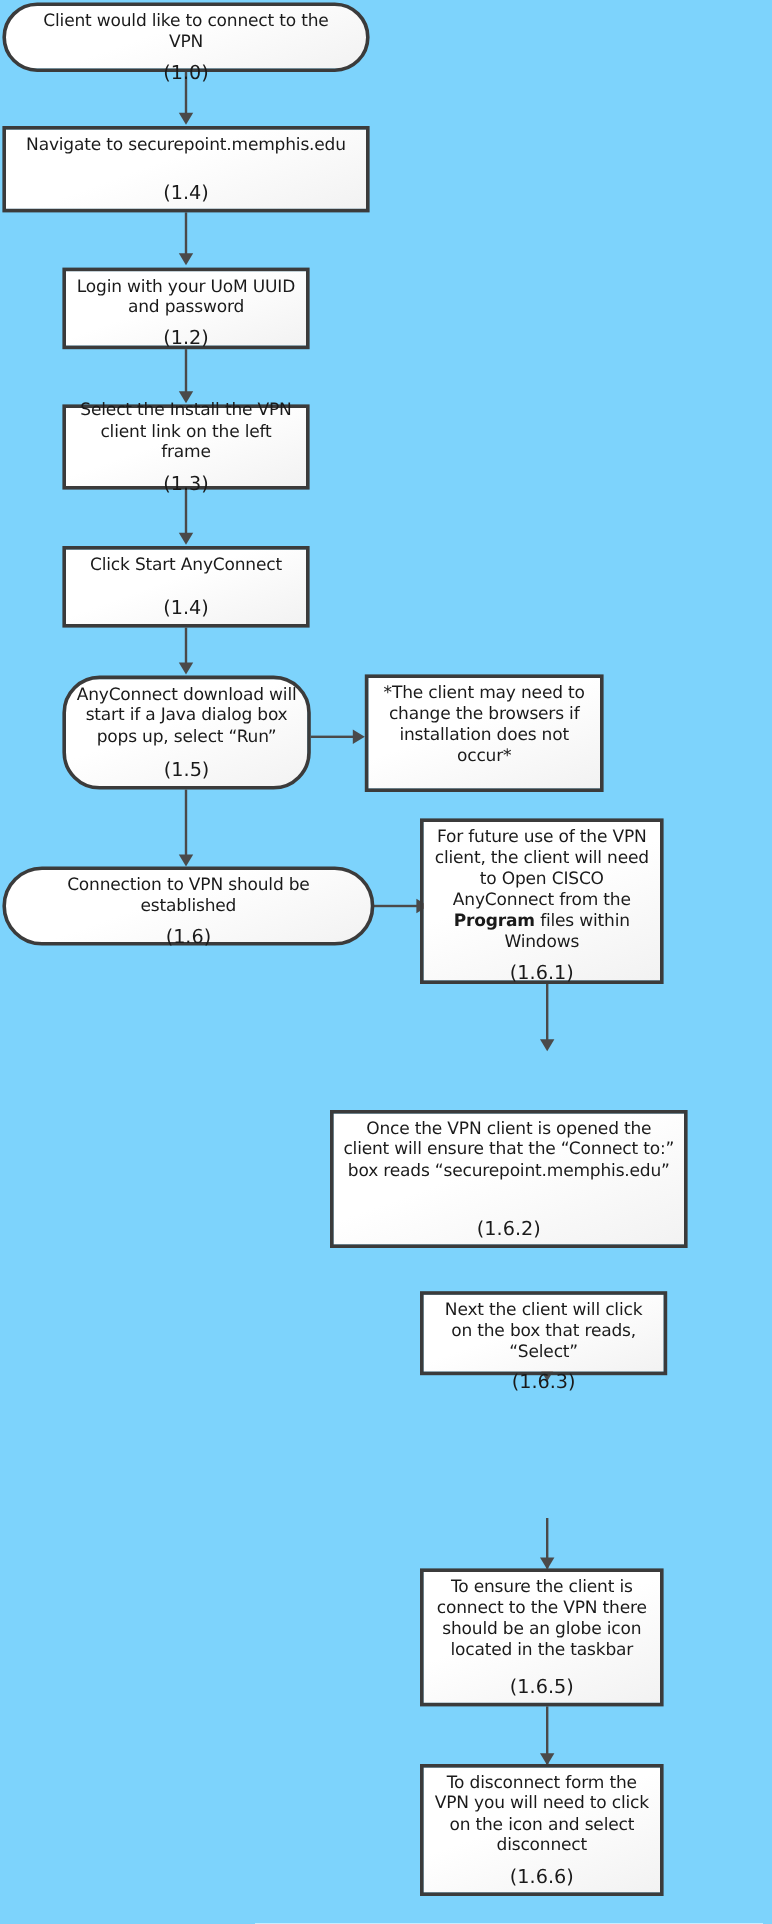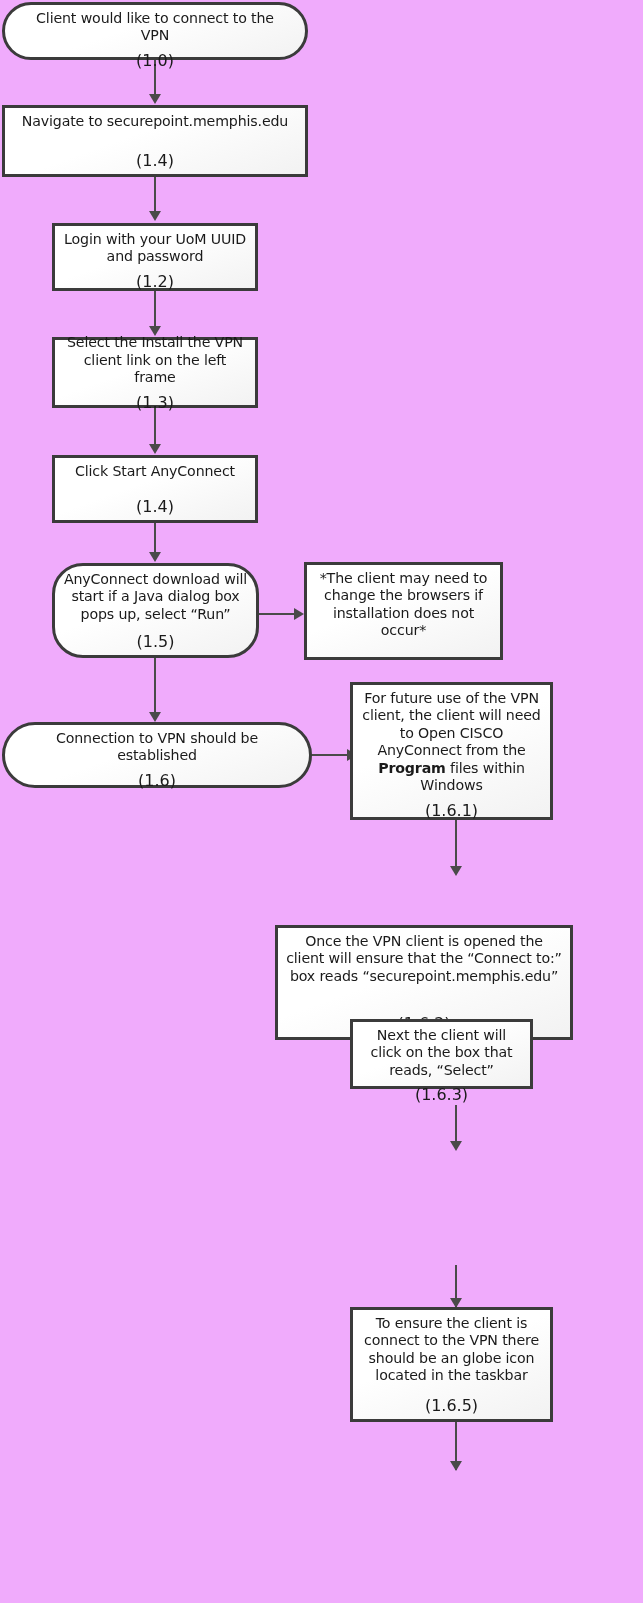--- a/index.html
+++ b/index.html
@@ -8,21 +8,21 @@
     background: #ffffff;
   }
   body {
     font-family: "DejaVu Sans", "Liberation Sans", sans-serif;
     color: #1a1a1a;
   }
   #canvas {
     position: relative;
     width: 643px;
     height: 1603px;
-    background: #f0abfc;
+    background: #7dd3fc;
     overflow: hidden;
   }
   
   .node {
     position: absolute;
     box-sizing: border-box;
     border: 3px solid #3b3b3b;
     background: linear-gradient(160deg, #ffffff 0%, #ffffff 42%, #f2f2f2 100%);
     display: flex;
     flex-direction: column;
@@ -185,27 +185,32 @@
     <div class="spacer"></div>
     <div class="idlabel">(1.6.1)</div>
   </div>
 
   <div class="node spread" style="left:275px; top:925px; width:298px; height:115px;justify-content:center;">
     <div class="body">Once the VPN client is opened the client will ensure that the “Connect to:” box reads “securepoint.memphis.edu”</div>
     <div class="spacer"></div>
     <div class="idlabel">(1.6.2)</div>
   </div>
 
-  <div class="node spread" style="left:350px; top:1019px; width:183px; height:70px;">
+  <div class="node spread" style="left:350px; top:1076px; width:206px; height:70px;">
     <div class="body">Next the client will click on the box that reads, “Select”</div>
     <div class="spacer"></div>
     <div class="idlabel">(1.6.3)</div>
   </div>
 
 
   <div class="node spread" style="left:350px; top:1307px; width:203px; height:115px;">
     <div class="body">To ensure the client is connect to the VPN there should be an globe icon located in the taskbar</div>
     <div class="spacer"></div>
     <div class="idlabel">(1.6.5)</div>
   </div>
 
+  <div class="node spread" style="left:350px; top:1470px; width:203px; height:110px;">
+    <div class="body">To disconnect form the VPN you will need to click on the icon and select disconnect</div>
+    <div class="spacer"></div>
+    <div class="idlabel">(1.6.6)</div>
+  </div>
 
 </div>
 
 </body></html>

